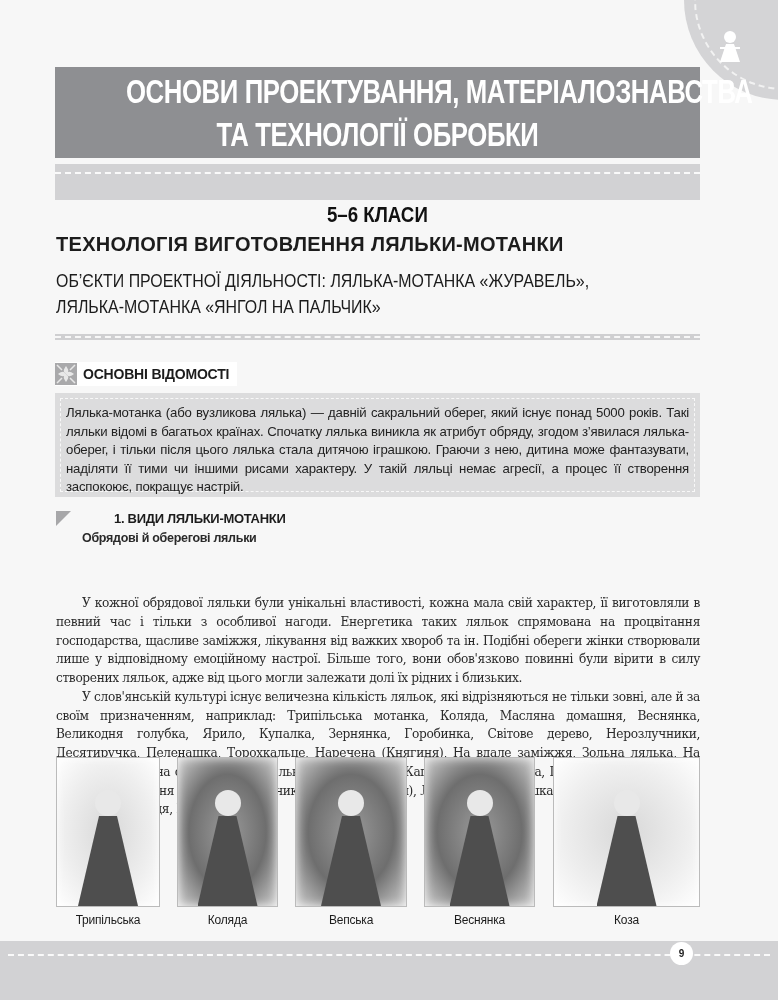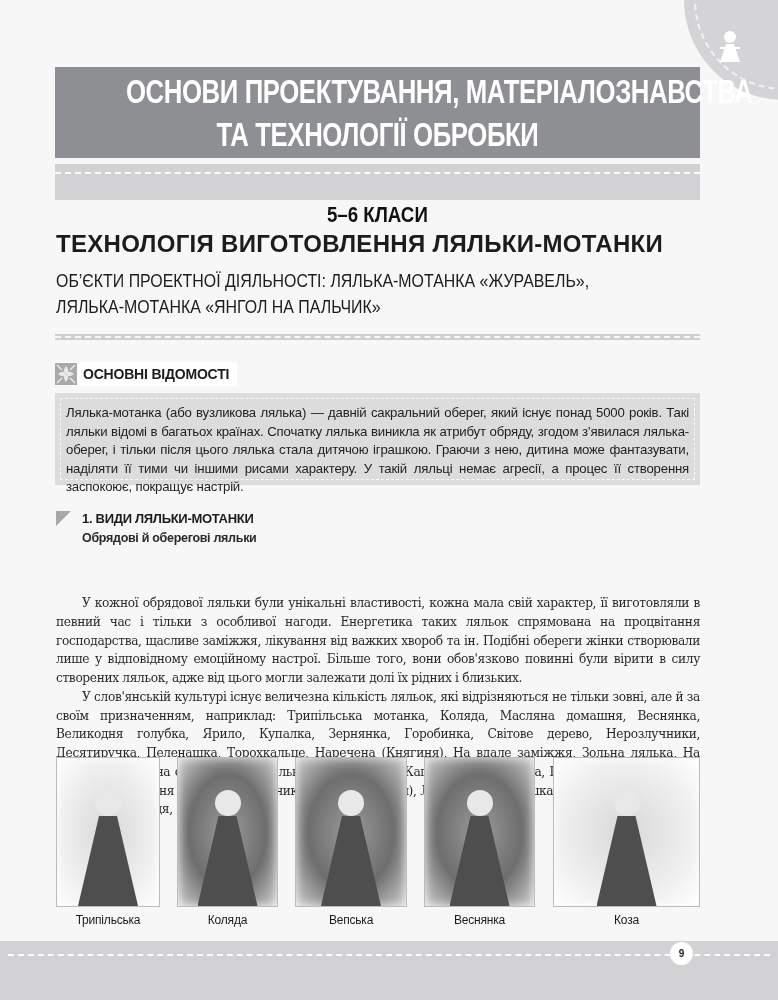--- a/index.html
+++ b/index.html
@@ -36,21 +36,21 @@
     position: absolute; left: 0; right: 0; top: 8px; border-top: 2px dashed #fafafa;
   }
   .grade-band .label {
     position: absolute; left: 0; right: 0; top: 10px; text-align: center;
     font-weight: bold; font-size: 22px; line-height: 26px; color: #111; margin-top: 28px;
   }
   .grade-band .label span { display: inline-block; transform: scaleX(0.85); }
 
   .h1 {
     position: absolute; left: 56px; top: 229px; width: 650px;
-    font-weight: bold; font-size: 24px; line-height: 30px; color: #1c1c1c;
+    font-weight: bold; font-size: 20px; line-height: 30px; color: #1c1c1c;
     white-space: nowrap; letter-spacing: 0.3px;
   }
   .h2 {
     position: absolute; left: 56px; top: 268px; width: 650px;
     font-weight: normal; font-size: 18.5px; line-height: 26px; color: #1c1c1c;
   }
   .h2 span { display: block; white-space: nowrap; transform: scaleX(0.86); transform-origin: left; }
 
   .sep {
     position: absolute; left: 55px; top: 334px; width: 645px; height: 6px;
@@ -59,35 +59,35 @@
   .sep .dash { position: absolute; left: 0; right: 0; top: 2px; border-top: 2px dashed #f7f7f7; }
 
   .section-head {
     position: absolute; left: 55px; top: 362px; height: 24px; padding-right: 8px;
     background: #ffffff; display: flex; align-items: center;
   }
   .section-icon { width: 22px; height: 22px; background: #a9a9ab; margin-right: 6px; position: relative; }
   .section-head .label { font-weight: bold; font-size: 14px; color: #1c1c1c; letter-spacing: -0.2px; }
 
   .info-box {
-    position: absolute; left: 55px; top: 393px; width: 645px; height: 92px;
+    position: absolute; left: 55px; top: 393px; width: 645px; height: 104px;
     background: #dcdcdd; box-sizing: border-box;
   }
   .info-box .frame {
     position: absolute; left: 5px; top: 5px; right: 5px; bottom: 5px;
     border: 1.5px dashed #f8f8f8;
   }
   .info-box .text {
     position: absolute; left: 11px; top: 11px; right: 11px;
     font-size: 13.2px; line-height: 18.6px; color: #222; text-align: justify;
     letter-spacing: -0.2px;
   }
 
   .sub-head {
-    position: absolute; left: 56px; top: 511px; display: flex; align-items: center;
+    position: absolute; left: 56px; top: 511px; display: flex; align-items: center; gap: 32px;
   }
   .tri { width: 0; height: 0; border-top: 15px solid #a7a7a9; border-right: 15px solid transparent; margin-right: 11px; }
   .sub-head .label { font-weight: bold; font-size: 13px; color: #1c1c1c; letter-spacing: -0.3px; }
   .sub-sub {
     position: absolute; left: 82px; top: 531px;
     font-weight: bold; font-size: 12.5px; color: #2a2a2a; letter-spacing: -0.3px;
   }
   .body-text {
     position: absolute; left: 56px; top: 546px; width: 644px;
     font-family: "DejaVu Serif", serif; font-size: 12.2px; line-height: 18.75px;

